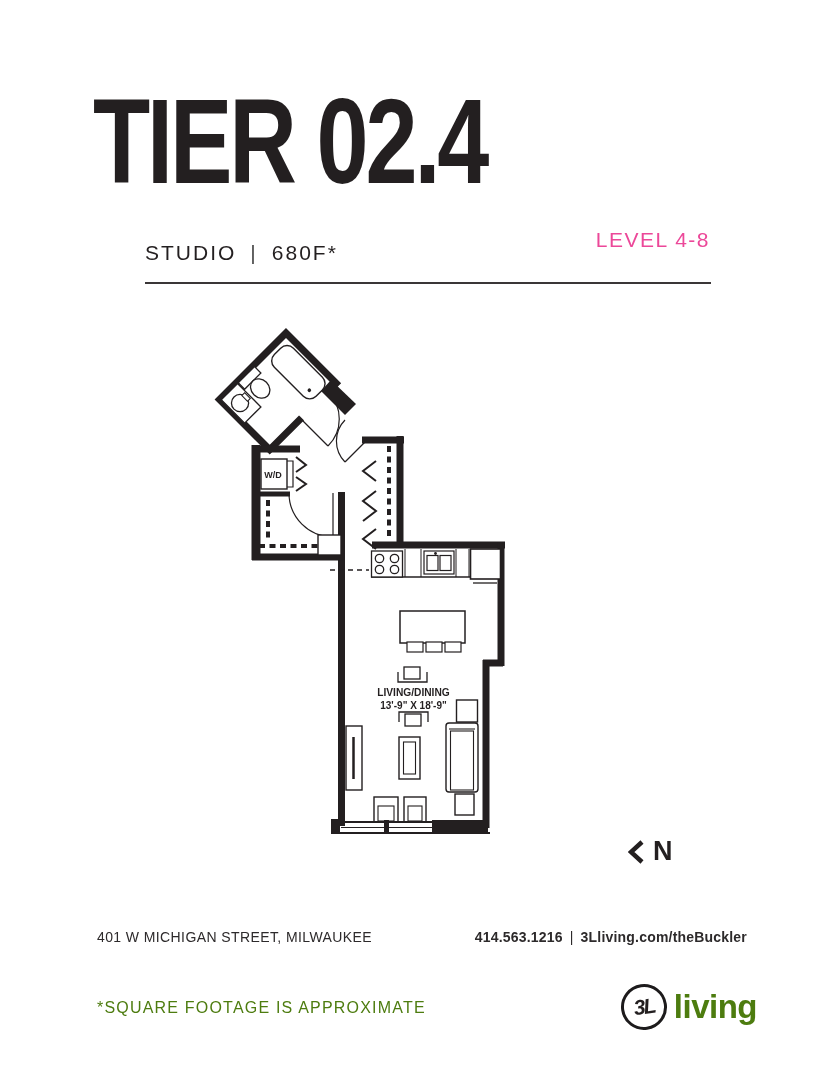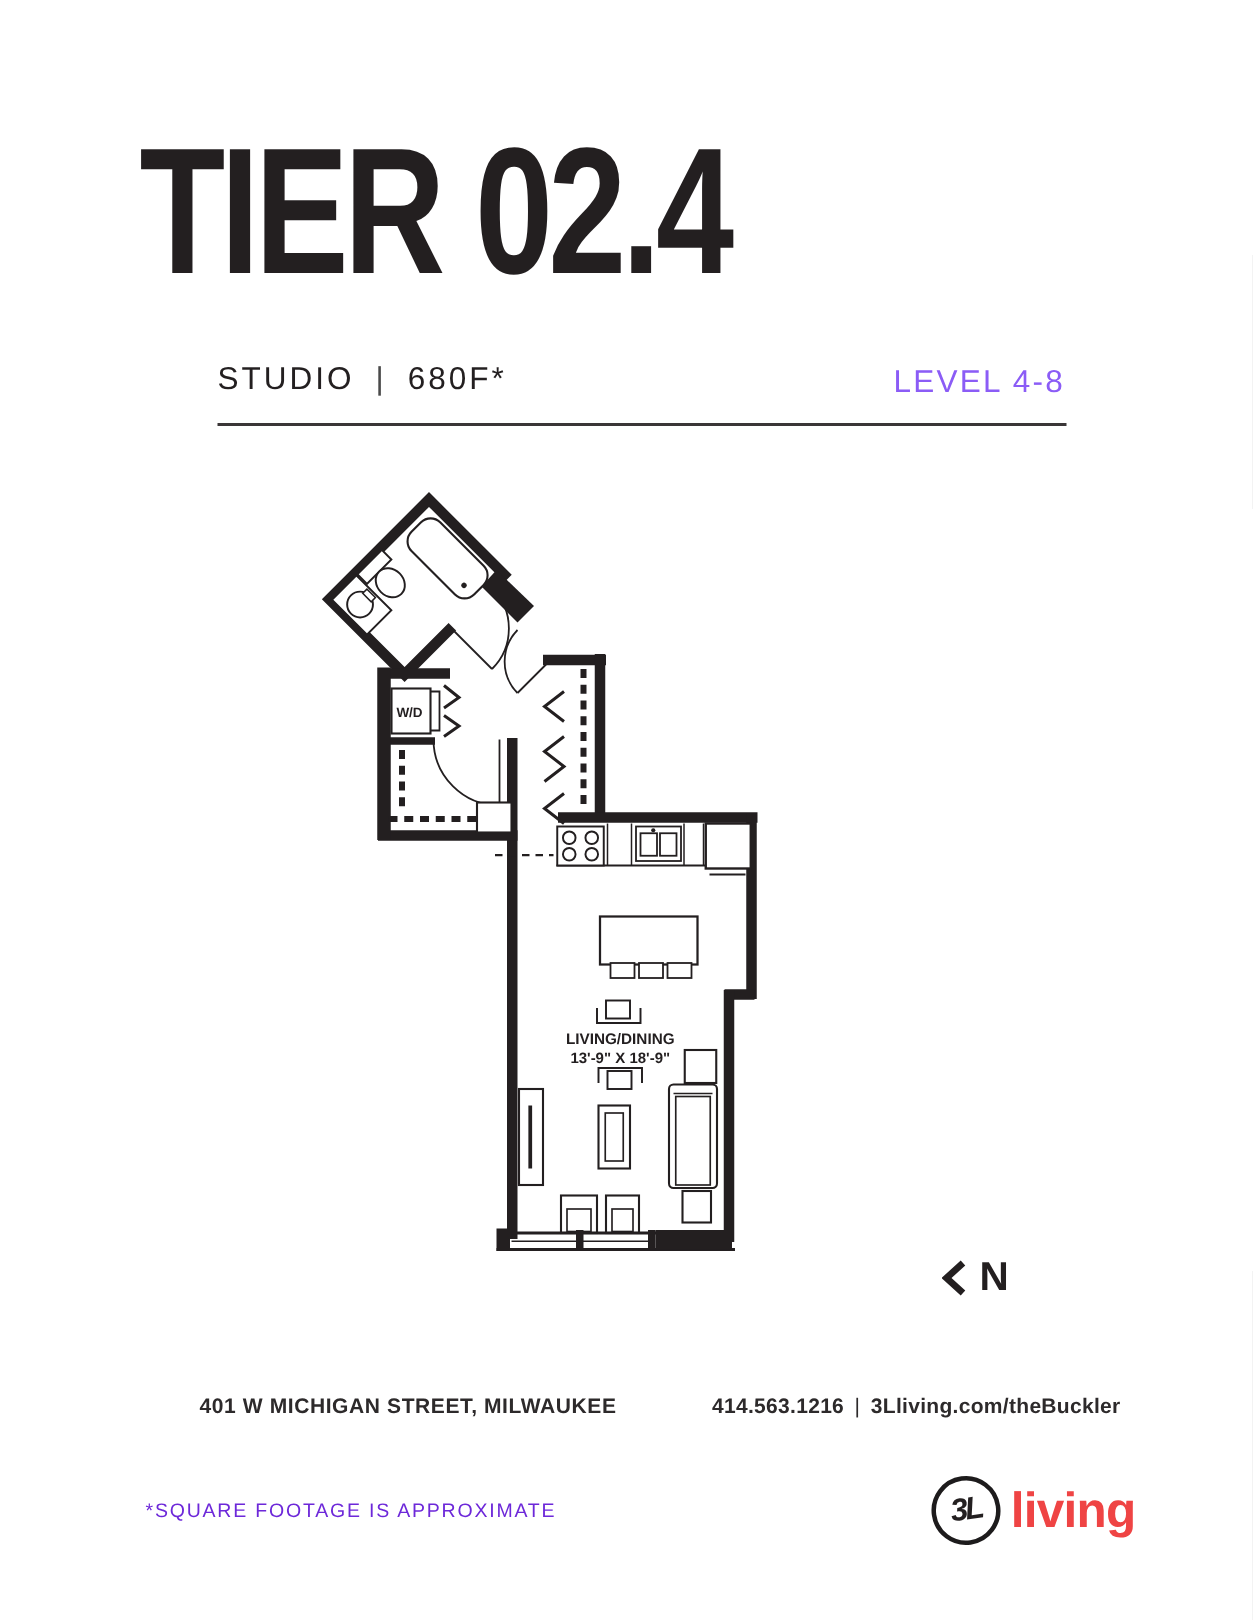--- a/index.html
+++ b/index.html
@@ -5,40 +5,40 @@
   html,body{margin:0;padding:0;background:#e9e9e9;}
   .page{position:relative;width:835px;height:1080px;background:#ffffff;margin:0 auto;
         font-family:"Liberation Sans",sans-serif;color:#231f20;overflow:hidden;}
   
   .title{position:absolute;left:93px;top:81px;font-size:120px;font-weight:bold;
          letter-spacing:-4px;line-height:1;display:inline-block;transform:scaleX(0.78);
          transform-origin:left top;white-space:nowrap;}
   .subtitle-left{position:absolute;left:145px;top:241px;font-size:21px;letter-spacing:2px;
          font-weight:400;white-space:nowrap;text-align:center;}
   .subtitle-left .sep{margin:0 14px;color:#4a4a4a;}
-  .subtitle-right{position:absolute;right:125px;top:243px;font-size:21px;letter-spacing:1.5px;
-         color:#8b5cf6;white-space:nowrap;}
+  .subtitle-right{position:absolute;right:125px;top:228px;font-size:21px;letter-spacing:1.5px;
+         color:#ec4899;white-space:nowrap;}
   .rule{position:absolute;left:145px;top:282px;width:566px;height:2px;background:#3a3637;}
   
   .plan{position:absolute;left:200px;top:320px;width:340px;height:530px;}
   .north{position:absolute;left:628px;top:836px;display:flex;align-items:center;gap:9px;}
   .north .letter{font-size:27px;font-weight:bold;letter-spacing:0;}
   
-  .addr{position:absolute;left:97px;top:929px;font-size:14px;font-weight:bold;
-        letter-spacing:0.4px;color:#2d2a2b;white-space:nowrap;margin-left:36px;}
+  .addr{position:absolute;left:97px;top:929px;font-size:14px;font-weight:normal;
+        letter-spacing:0.4px;color:#2d2a2b;white-space:nowrap;}
   .contact{position:absolute;right:88px;top:929px;font-size:14px;font-weight:bold;
         letter-spacing:0.2px;color:#2d2a2b;white-space:nowrap;}
   .contact .sep{margin:0 7px;font-weight:400;}
-  .disclaimer{position:absolute;left:97px;top:999px;font-size:13px;letter-spacing:1.2px;
-        color:#6d28d9;white-space:nowrap;}
+  .disclaimer{position:absolute;left:97px;top:999px;font-size:16px;letter-spacing:1.2px;
+        color:#4d7c0f;white-space:nowrap;}
   .logo{position:absolute;right:78px;top:984px;display:flex;align-items:center;gap:7px;}
   .logo-mark{width:40px;height:40px;border:3.5px solid #1d1b1c;border-radius:50%;
         display:flex;align-items:center;justify-content:center;font-weight:bold;
         font-style:italic;font-size:21px;letter-spacing:-2px;transform:rotate(-8deg);}
-  .logo-text{font-size:33px;font-weight:bold;letter-spacing:-0.5px;color:#ef4444;}
+  .logo-text{font-size:33px;font-weight:bold;letter-spacing:-0.5px;color:#4d7c0f;}
   svg text{font-family:"Liberation Sans",sans-serif;}
 </style>
 </head>
 <body>
 
 <div class="page">
 
   <div class="title">TIER 02.4</div>
 
   <div class="subtitle-left">

